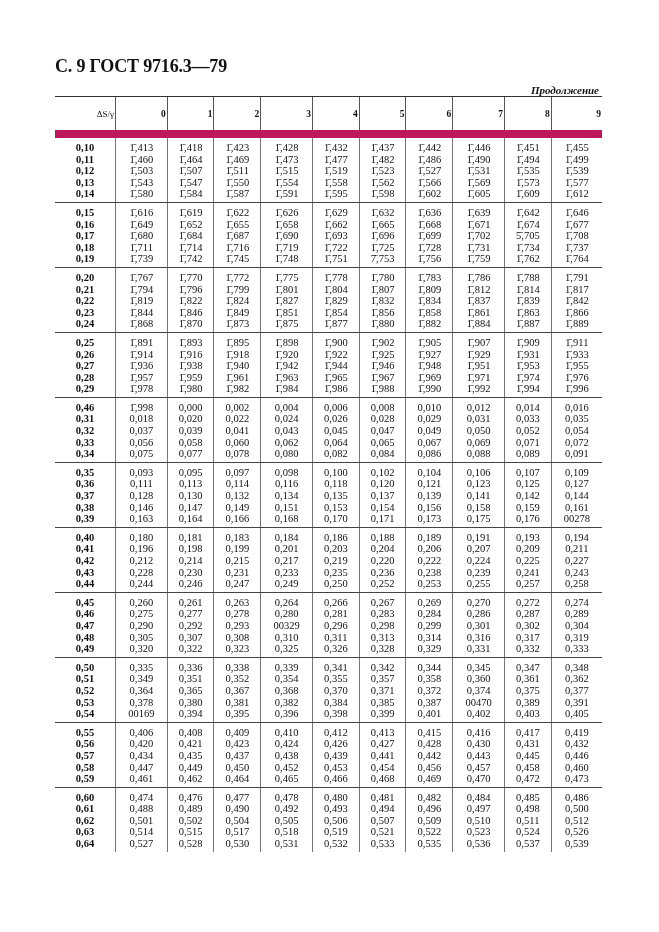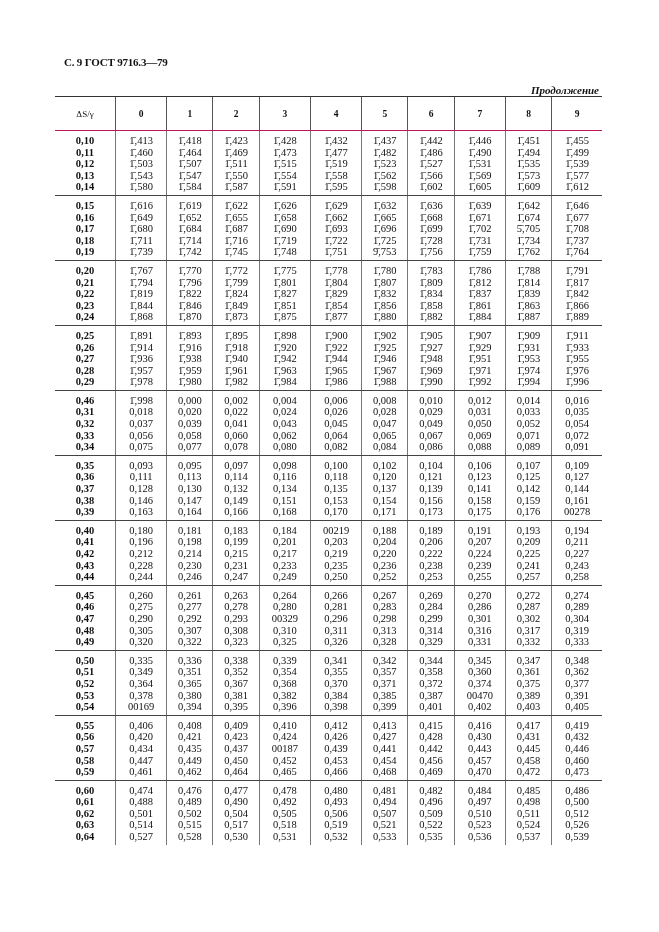--- a/index.html
+++ b/index.html
@@ -1,20 +1,20 @@
 <!DOCTYPE html>
 <html><head>
 <meta charset="utf-8">
 <style>
   html, body { margin: 0; padding: 0; background: #ffffff; }
   body { width: 659px; height: 932px; position: relative; font-family: "Liberation Serif", "DejaVu Serif", serif; color: #111; }
-  .page-header { position: absolute; left: 64px; top: 56px; font-size: 11px; font-weight: bold; letter-spacing: -0.2px; }
+  .page-header { position: absolute; left: 55px; top: 56px; font-size: 18px; font-weight: bold; letter-spacing: -0.2px; }
   .continuation { position: absolute; right: 60px; top: 84px; font-size: 11px; font-style: italic; font-weight: bold; margin-left: 20px; }
   table.log-table { position: absolute; left: 55px; top: 96px; width: 547px; border-collapse: collapse; font-size: 10.5px; }
-  table.log-table th { font-weight: bold; height: 31px; border-top: 1px solid #333; border-bottom: 1px solid #be185d; border-left: 1px solid #555; text-align: center; font-size: 9.5px; }
+  table.log-table th { font-weight: bold; height: 31px; border-top: 1px solid #333; border-bottom: 8px solid #be185d; border-left: 1px solid #555; text-align: right; font-size: 9.5px; }
   table.log-table th:first-child { border-left: none; font-weight: normal; font-size: 9px; }
   table.log-table td { border-left: 1px solid #777; padding: 0; vertical-align: top; text-align: center; }
   table.log-table td:first-child { border-left: none; font-weight: bold; }
   .group td { border-bottom: 1px solid #444; }
   .group:last-child td { border-bottom: none; }
   .cell-line { display: block; height: 11.6px; line-height: 11.6px; }
   .group td .cells { padding: 4px 0 2px 0; }
 </style>
 </head>
 <body>
@@ -194,21 +194,21 @@
             <span class="cell-line">1̄,722</span>
             <span class="cell-line">1̄,751</span>
           </div>
         </td>
         <td>
           <div class="cells">
             <span class="cell-line">1̄,632</span>
             <span class="cell-line">1̄,665</span>
             <span class="cell-line">1̄,696</span>
             <span class="cell-line">1̄,725</span>
-            <span class="cell-line">9̄,753</span>
+            <span class="cell-line">7̄,753</span>
           </div>
         </td>
         <td>
           <div class="cells">
             <span class="cell-line">1̄,636</span>
             <span class="cell-line">1̄,668</span>
             <span class="cell-line">1̄,699</span>
             <span class="cell-line">1̄,728</span>
             <span class="cell-line">1̄,756</span>
           </div>
@@ -686,21 +686,21 @@
           <div class="cells">
             <span class="cell-line">0,184</span>
             <span class="cell-line">0,201</span>
             <span class="cell-line">0,217</span>
             <span class="cell-line">0,233</span>
             <span class="cell-line">0,249</span>
           </div>
         </td>
         <td>
           <div class="cells">
-            <span class="cell-line">00219</span>
+            <span class="cell-line">0,186</span>
             <span class="cell-line">0,203</span>
             <span class="cell-line">0,219</span>
             <span class="cell-line">0,235</span>
             <span class="cell-line">0,250</span>
           </div>
         </td>
         <td>
           <div class="cells">
             <span class="cell-line">0,188</span>
             <span class="cell-line">0,204</span>
@@ -982,21 +982,21 @@
             <span class="cell-line">0,423</span>
             <span class="cell-line">0,437</span>
             <span class="cell-line">0,450</span>
             <span class="cell-line">0,464</span>
           </div>
         </td>
         <td>
           <div class="cells">
             <span class="cell-line">0,410</span>
             <span class="cell-line">0,424</span>
-            <span class="cell-line">00187</span>
+            <span class="cell-line">0,438</span>
             <span class="cell-line">0,452</span>
             <span class="cell-line">0,465</span>
           </div>
         </td>
         <td>
           <div class="cells">
             <span class="cell-line">0,412</span>
             <span class="cell-line">0,426</span>
             <span class="cell-line">0,439</span>
             <span class="cell-line">0,453</span>

